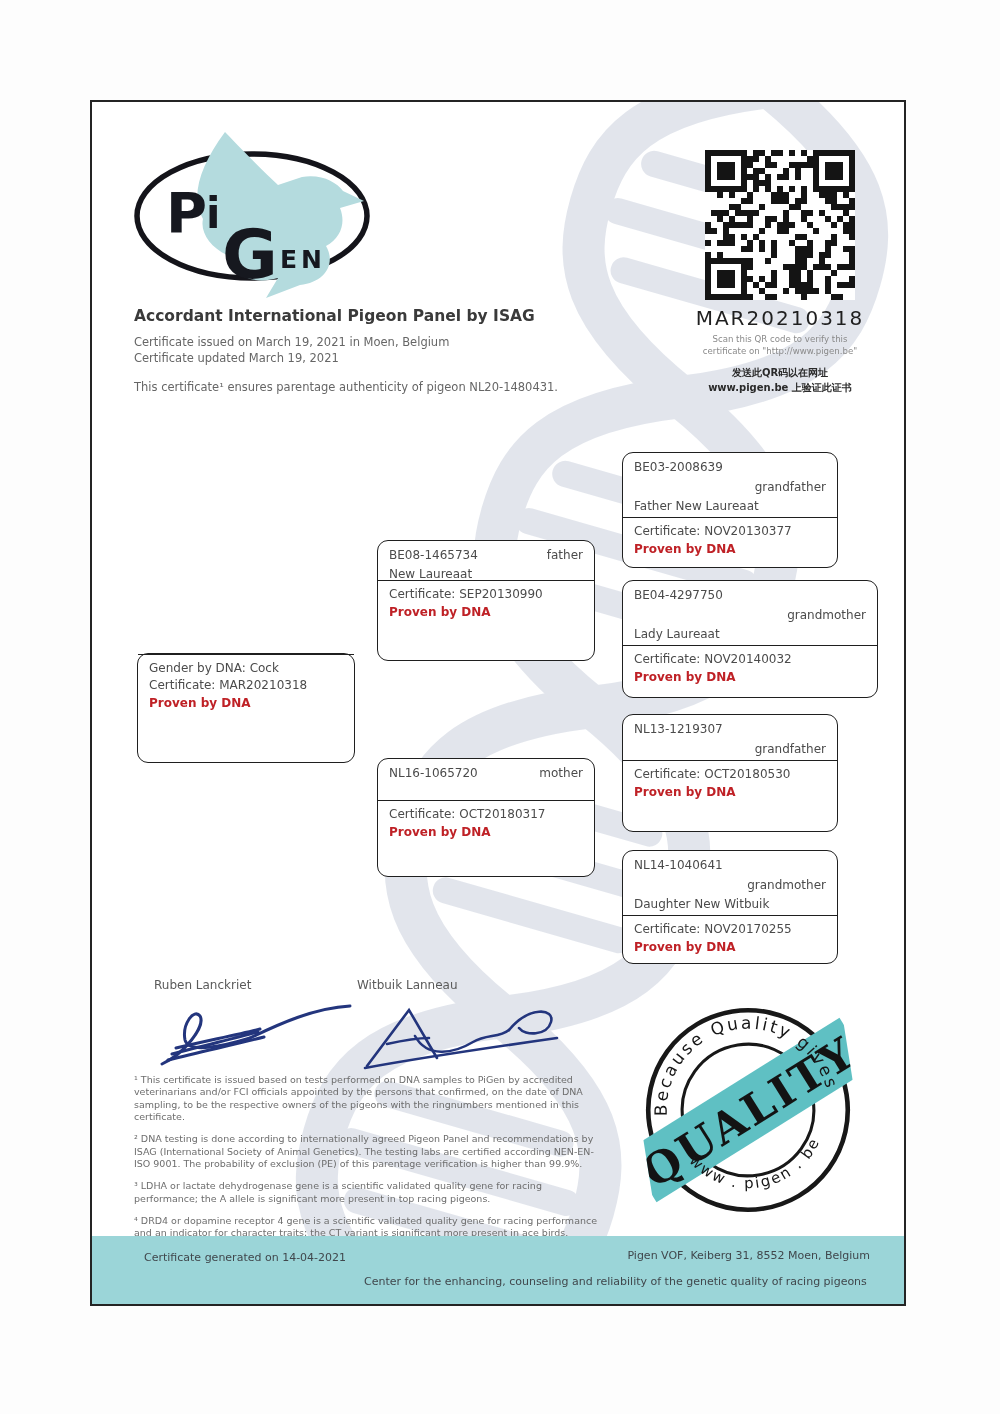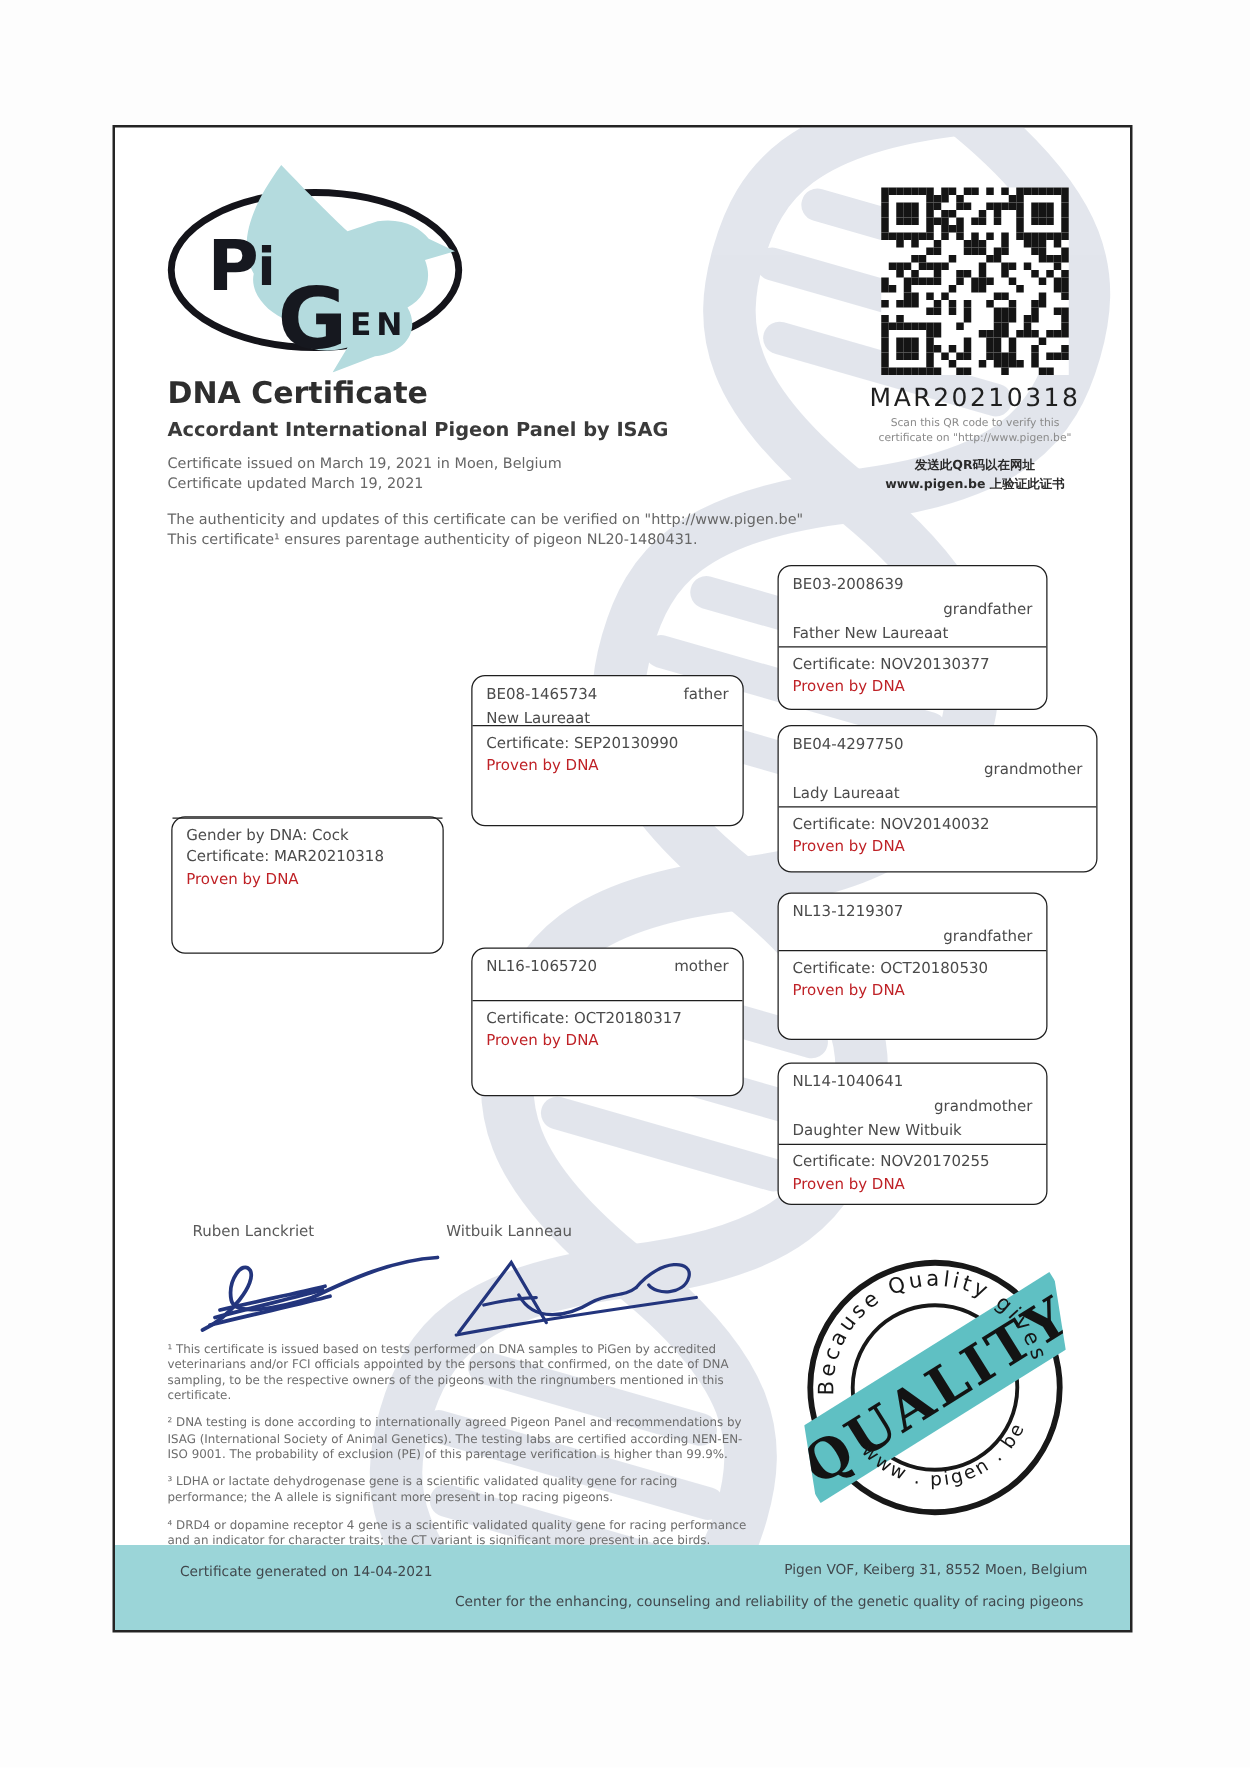--- a/index.html
+++ b/index.html
@@ -38,21 +38,21 @@
 
   
   .pbox{position:absolute;background:#fff;border:1.6px solid #1f1f1f;border-radius:11px;
     z-index:2;font-size:12px;color:#4b4b4b;line-height:1.25}
   .pbox-head{padding:7px 11px 0}
   .pbox-body{border-top:1.6px solid #1f1f1f;padding:6px 11px 0}
   .rowsb{display:flex;justify-content:space-between}
   .role-line{text-align:right;margin-top:5px}
   .pname{margin-top:4px}
   .bline{margin-bottom:2px}
-  .status{color:var(--red);font-weight:normal;margin-top:3px}
+  .status{color:var(--red);font-weight:bold;margin-top:3px}
 
   
   .sig{position:absolute;z-index:1}
   .sig-name{font-size:12px;color:#5a5a5a}
   .sig svg{display:block;margin-top:4px}
 
   
   .notes{position:absolute;left:42px;top:972px;width:470px;z-index:1;
     font-size:9.5px;line-height:1.3;color:#6d6d6d}
   .notes p{margin-bottom:10px}
@@ -419,28 +419,26 @@
         <div>Scan this QR code to verify this</div>
         <div>certificate on "http://www.pigen.be"</div>
       </div>
       <div class="qr-zh">
         <div>发送此QR码以在网址</div>
         <div>www.pigen.be 上验证此证书</div>
       </div>
     </div>
 
     <div class="hgroup">
-      <div class="title">DNA Certificate</div>
       <div class="subtitle">Accordant International Pigeon Panel by ISAG</div>
       <div class="meta">
         <div>Certificate issued on March 19, 2021 in Moen, Belgium</div>
         <div>Certificate updated March 19, 2021</div>
       </div>
       <div class="meta2">
-        <div>The authenticity and updates of this certificate can be verified on "http://www.pigen.be"</div>
         <div>This certificate¹ ensures parentage authenticity of pigeon NL20-1480431.</div>
       </div>
     </div>
 
     <div class="pbox" style="left:45px;top:551px;width:218px;height:110px">
       <div class="pbox-body">
         <div class="bline">Gender by DNA: Cock</div>
         <div class="bline">Certificate: MAR20210318</div>
         <div class="status">Proven by DNA</div>
       </div>

